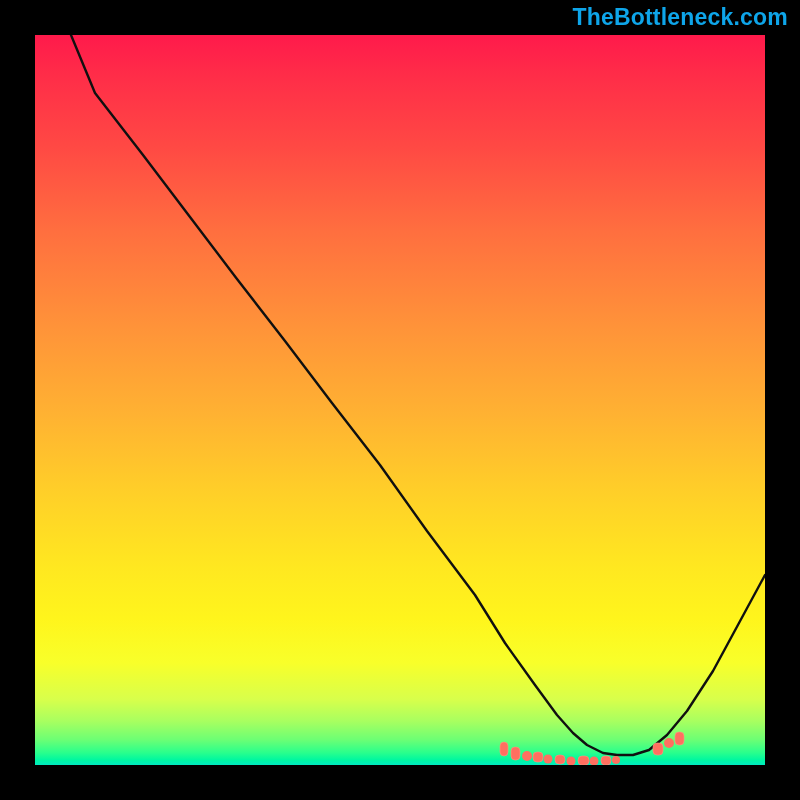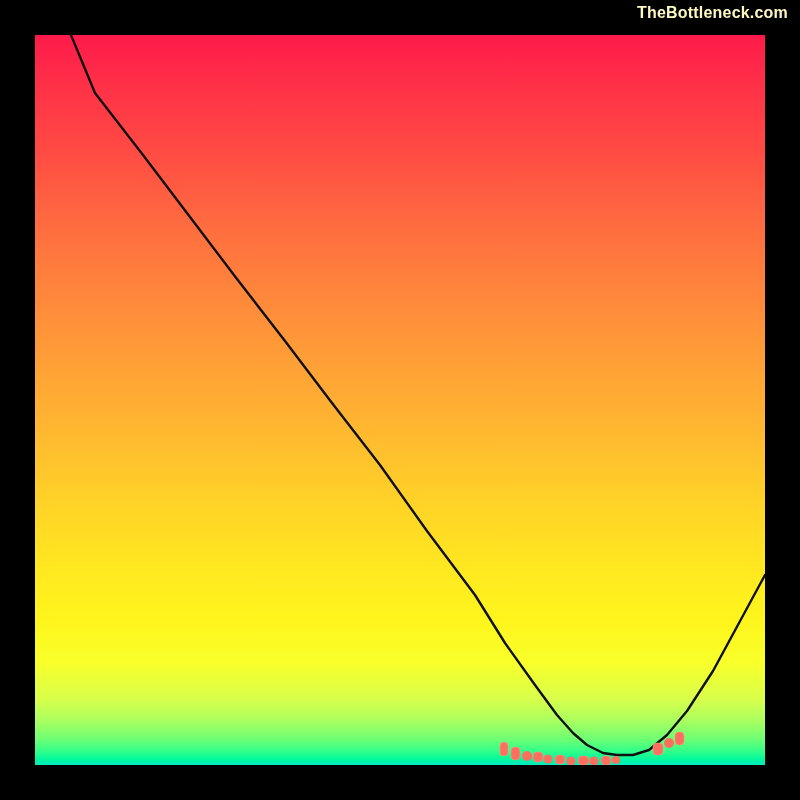--- a/index.html
+++ b/index.html
@@ -14,22 +14,22 @@
   .frame {
     position: relative;
     width: 800px;
     height: 800px;
     background: #000;
   }
   .watermark {
     position: absolute;
     top: 4px;
     right: 12px;
-    color: #fef9c3;
-    font-size: 16px;
+    color: #0ea5e9;
+    font-size: 23px;
     font-weight: 600;
     letter-spacing: 0.2px;
     z-index: 5;
     user-select: none;
     text-align: center;
   }
   .plot-area {
     position: absolute;
     left: 35px;
     top: 35px;

